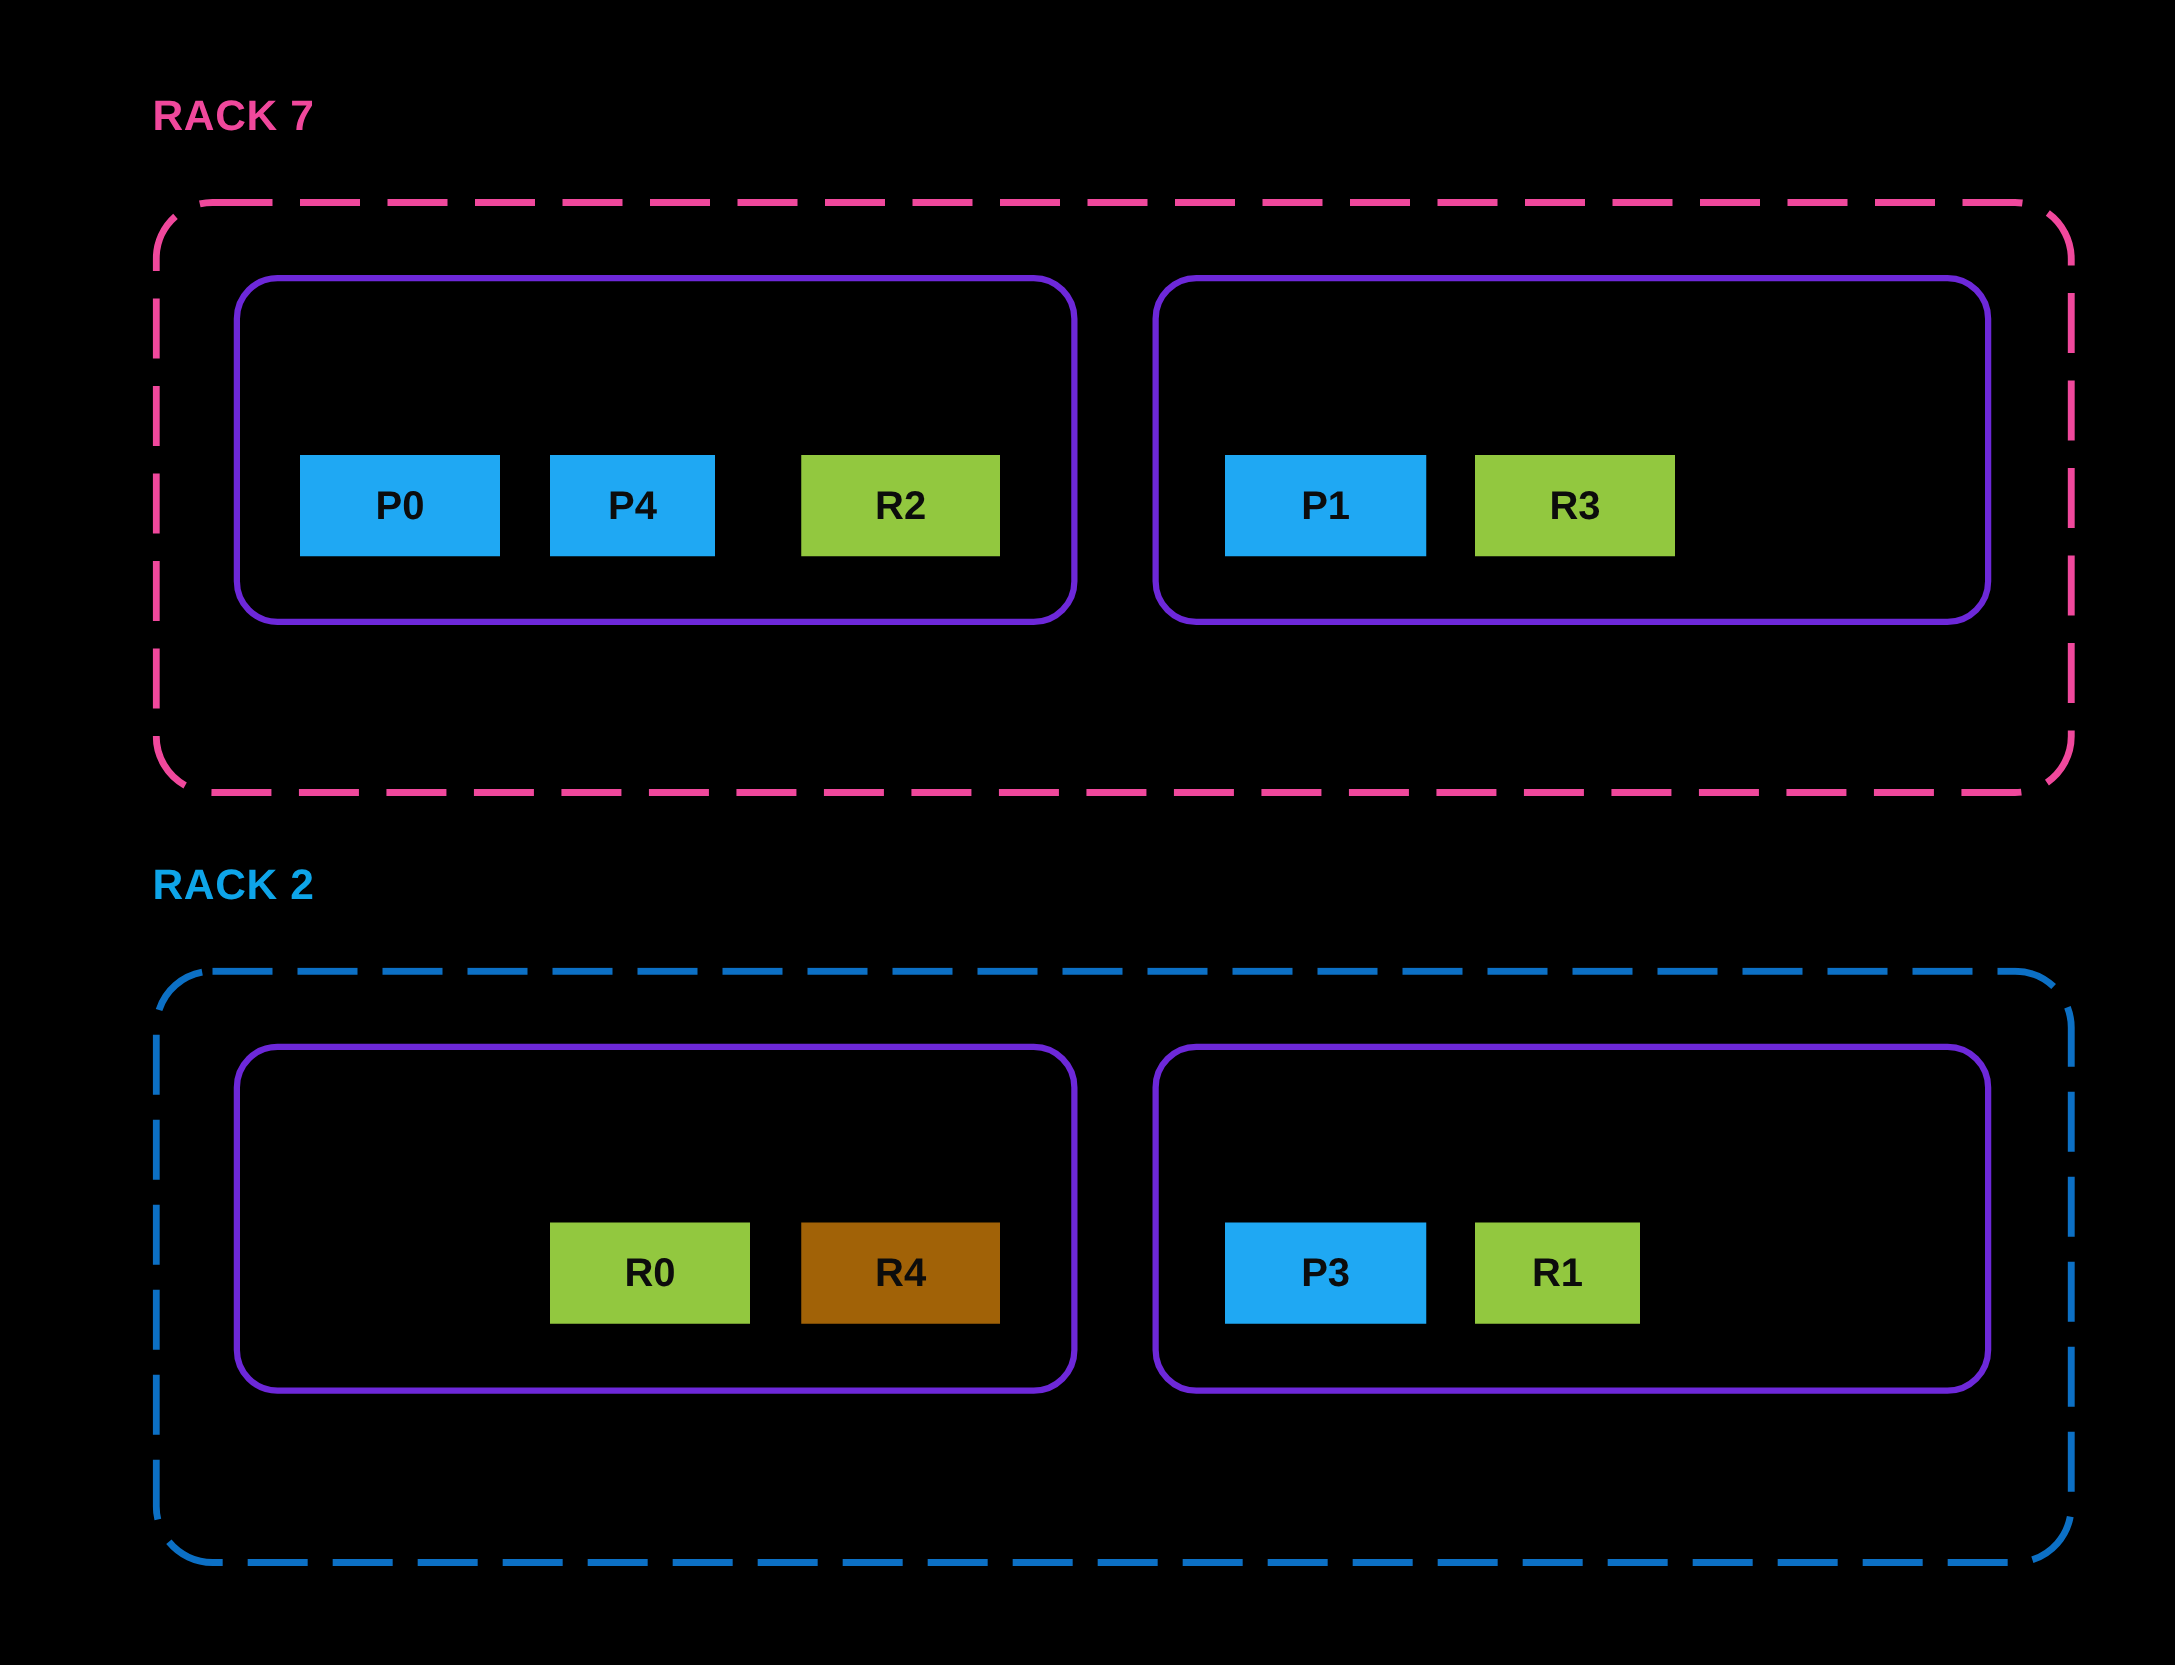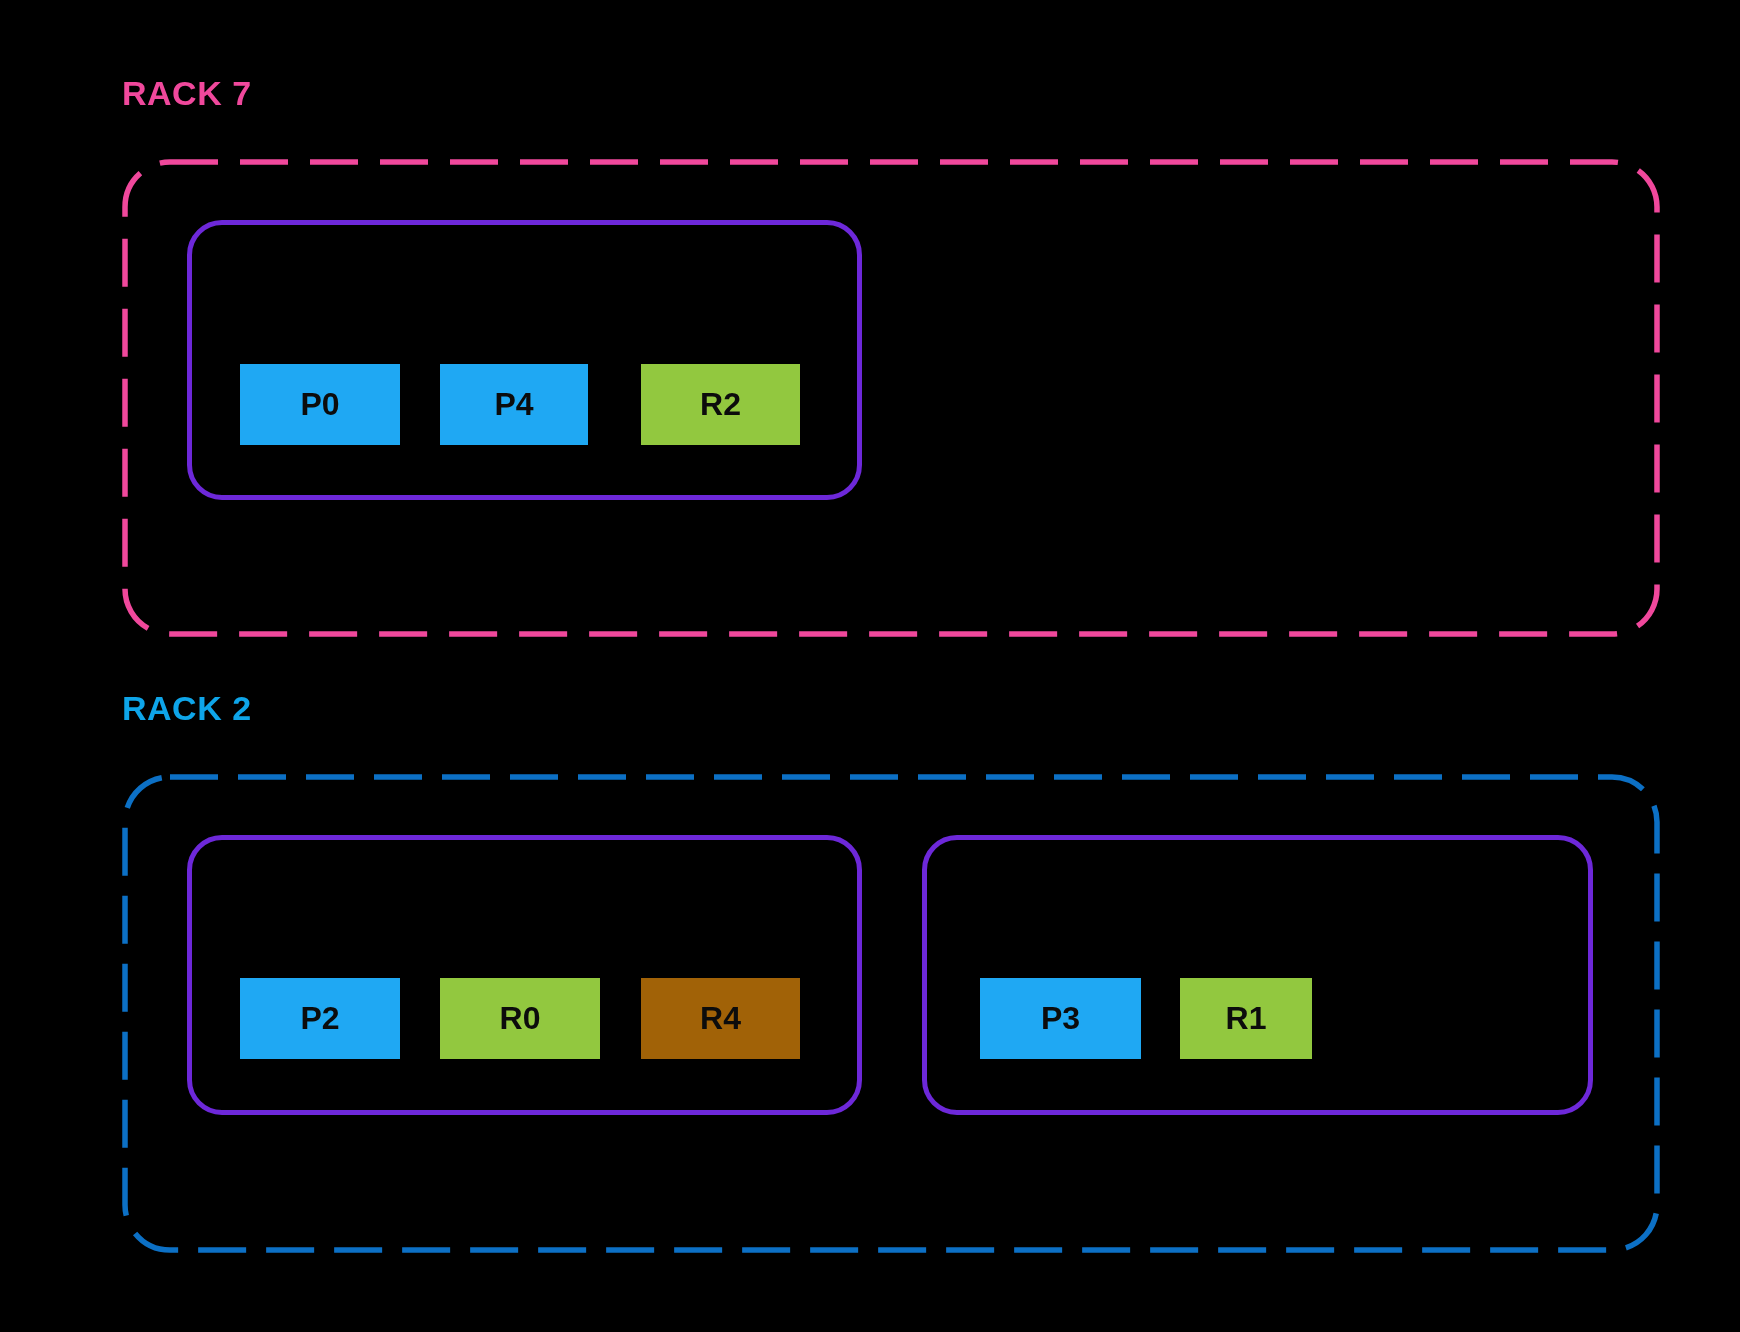--- a/index.html
+++ b/index.html
@@ -56,37 +56,40 @@
   <div class="rack-label" style="left: 122px; top: 76px; color: rgb(240, 72, 156);">RACK 7</div>
 
   <svg class="rack-border-svg" style="left:122px; top:159px;" width="1538" height="478">
     <rect x="3" y="3" width="1532" height="472" rx="45" ry="45" fill="none" stroke-width="5.5" stroke-dasharray="48 22" stroke="#F0489C"></rect>
   </svg>
 
   <div class="rack" style="left:125px; top:162px; width:1532px; height:472px;">
 
     <div class="host" style="left:62px; top:58px; width:675px; height:280px;">
       <div class="block" style="left: 48px; top: 139px; width: 160px; background-color: rgb(31, 168, 243);">P0</div>
-      <div class="block" style="left: 248px; top: 139px; width: 148px; background-color: rgb(31, 168, 243);">P4</div>
+      <div class="block" style="left: 248px; top: 139px; width: 132px; background-color: rgb(31, 168, 243);">P4</div>
       <div class="block" style="left: 449px; top: 139px; width: 159px; background-color: rgb(146, 200, 63);">R2</div>
     </div>
 
+    <div class="host" style="left:797px; top:58px; width:671px; height:280px;">
+      <div class="block" style="left: 53px; top: 139px; width: 161px; background-color: rgb(31, 168, 243);">P1</div>
+      <div class="block" style="left: 253px; top: 139px; width: 160px; background-color: rgb(146, 200, 63);">R3</div>
+    </div>
 
   </div>
 
   <div class="rack-label" style="left: 122px; top: 691px; color: #0ea5e9;">RACK 2</div>
 
   <svg class="rack-border-svg" style="left:122px; top:774px;" width="1538" height="479">
     <rect x="3" y="3" width="1532" height="473" rx="45" ry="45" fill="none" stroke-width="5.5" stroke-dasharray="48 20" stroke="#0C70C5"></rect>
   </svg>
 
   <div class="rack" style="left:125px; top:777px; width:1532px; height:473px;">
 
     <div class="host" style="left:62px; top:58px; width:675px; height:280px;">
-      <div class="block" style="left: 48px; top: 138px; width: 160px; background-color: rgb(31, 168, 243);">P2</div>
       <div class="block" style="left: 248px; top: 138px; width: 160px; background-color: rgb(146, 200, 63);">R0</div>
       <div class="block" style="left: 449px; top: 138px; width: 159px; background-color: #a16207;">R4</div>
     </div>
 
     <div class="host" style="left:797px; top:58px; width:671px; height:280px;padding-left:44px;">
       <div class="block" style="left: 53px; top: 138px; width: 161px; background-color: rgb(31, 168, 243);">P3</div>
       <div class="block" style="left: 253px; top: 138px; width: 132px; background-color: rgb(146, 200, 63);">R1</div>
     </div>
 
   </div>

